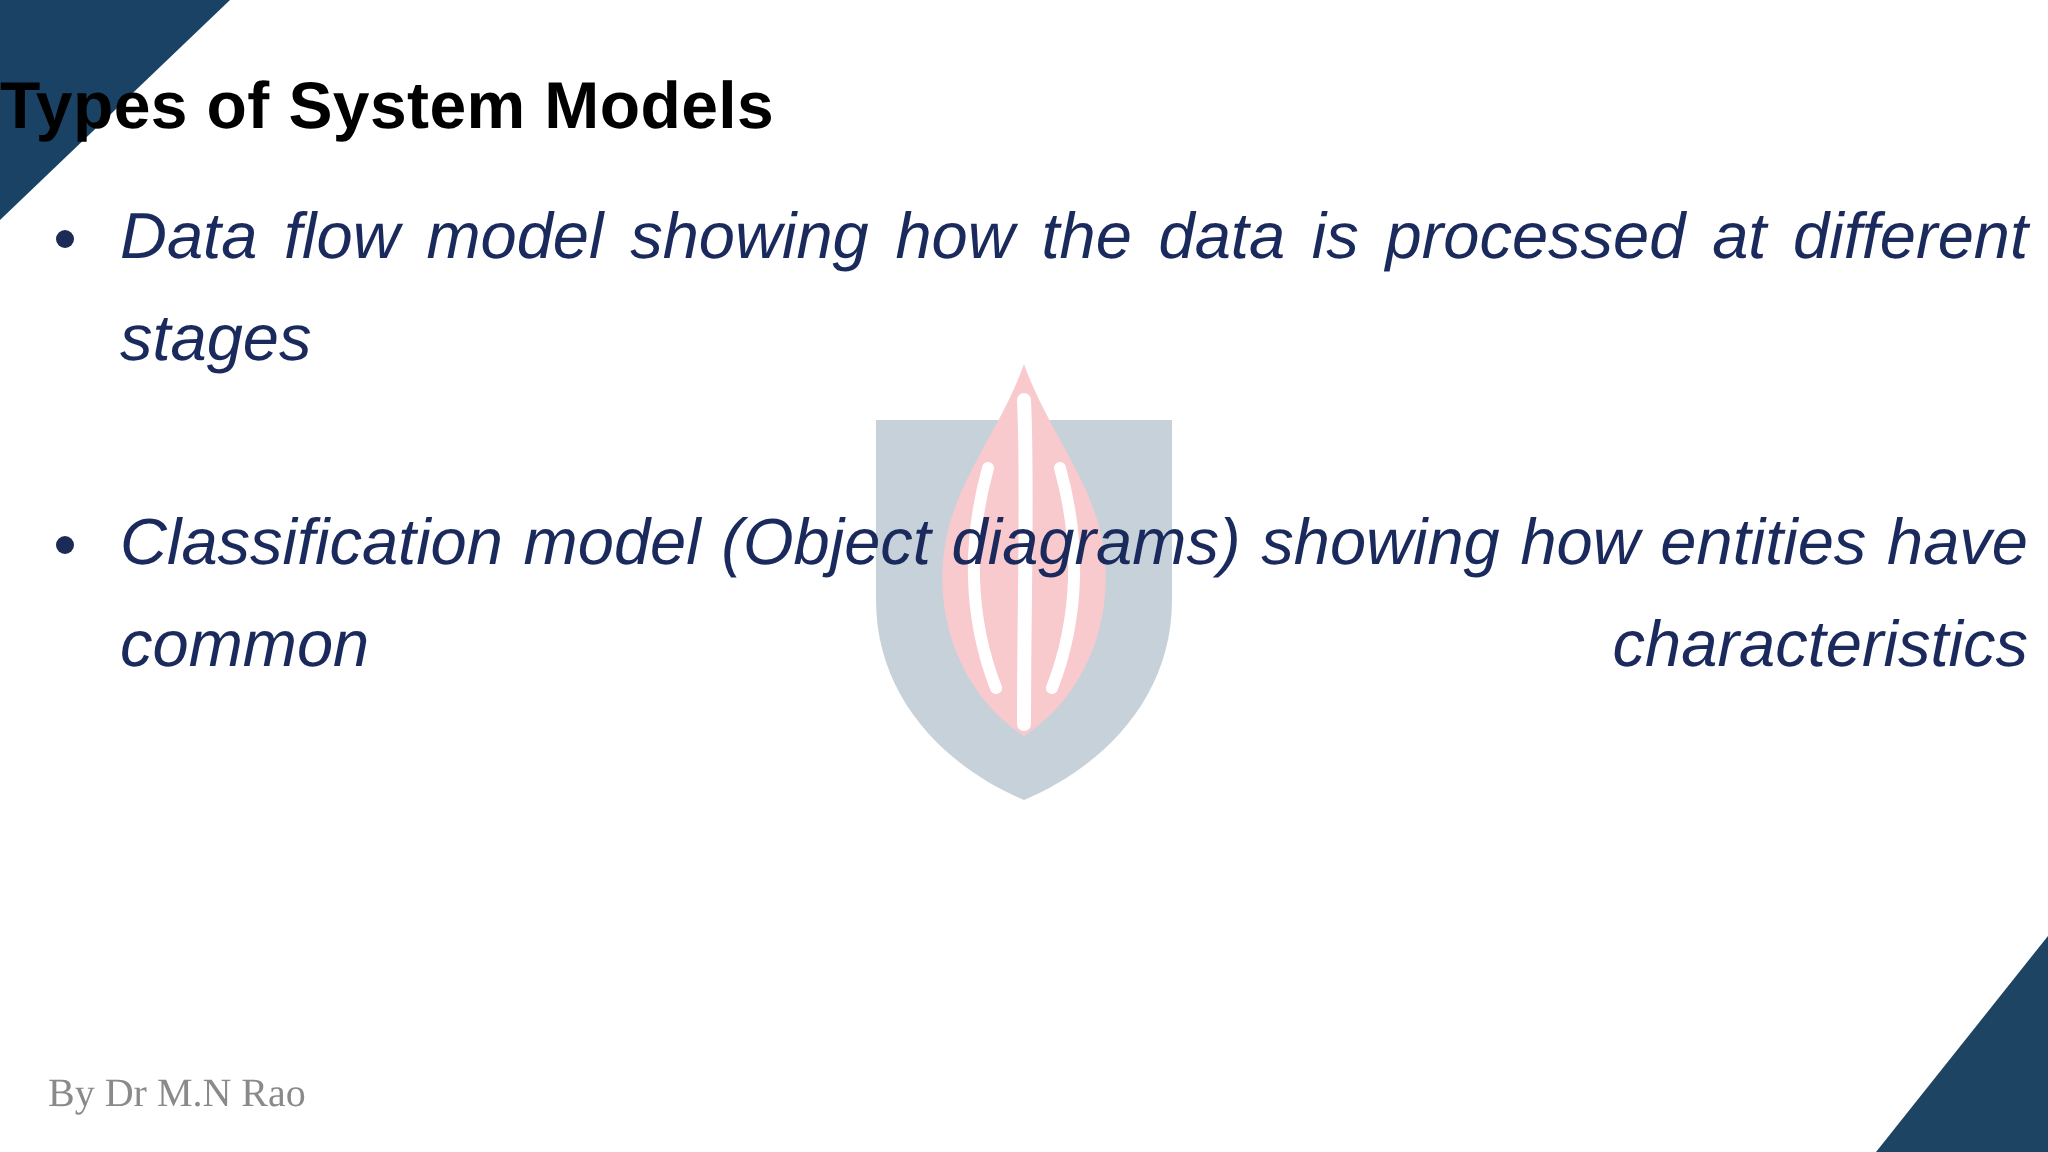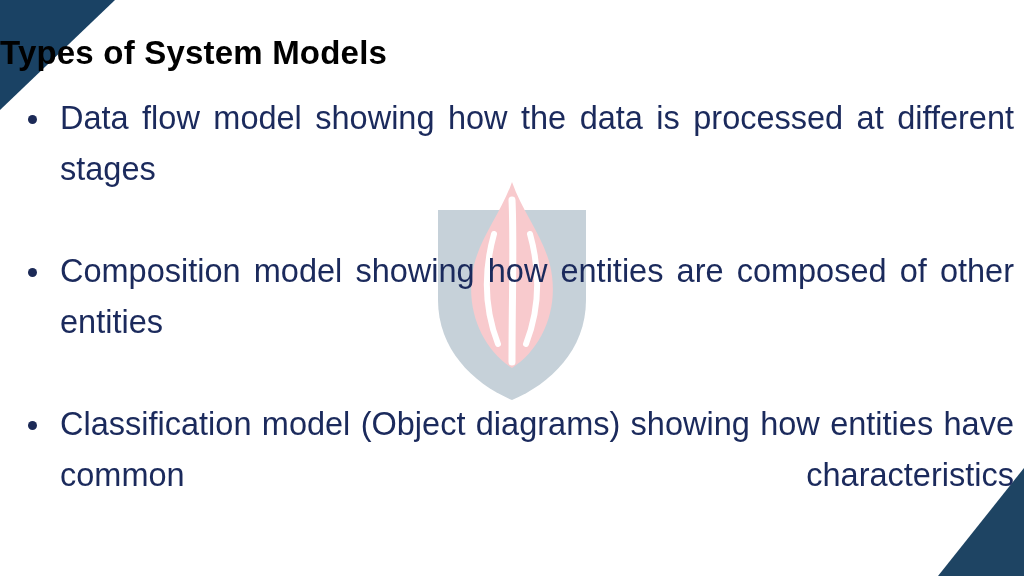--- a/index.html
+++ b/index.html
@@ -85,20 +85,21 @@
   }
   .bullet-text {
     display: block;
     font-size: 32.5px;
     line-height: 51px;
     color: #1b2a5c;
     text-align: justify;
     text-justify: inter-word;
     letter-spacing: 0px;
     word-spacing: 0.5px;
+    font-style: italic;
   }
   .bullet-text::after {
     content: "";
     display: inline-block;
     width: 100%;
   }
 
   
   .credit {
     position: absolute;
@@ -134,27 +135,24 @@
 
   <div class="title">Types of System Models</div>
 
   <div class="bullets">
 
     <div class="bullet-row">
       <span class="bullet-dot"></span>
       <span class="bullet-text">Data flow model showing how the data is processed at different stages</span>
     </div>
 
-    <div class="bullet-row">
-      <span class="bullet-dot"></span>
-      <span class="bullet-text">Composition model showing how entities are composed of other entities</span>
-    </div>
 
 
     <div class="bullet-row">
       <span class="bullet-dot"></span>
       <span class="bullet-text">Classification model (Object diagrams) showing how entities have common characteristics</span>
     </div>
 
   </div>
 
+  <div class="credit">By Dr M.N Rao</div>
 
 </div>
 
 </body></html>

